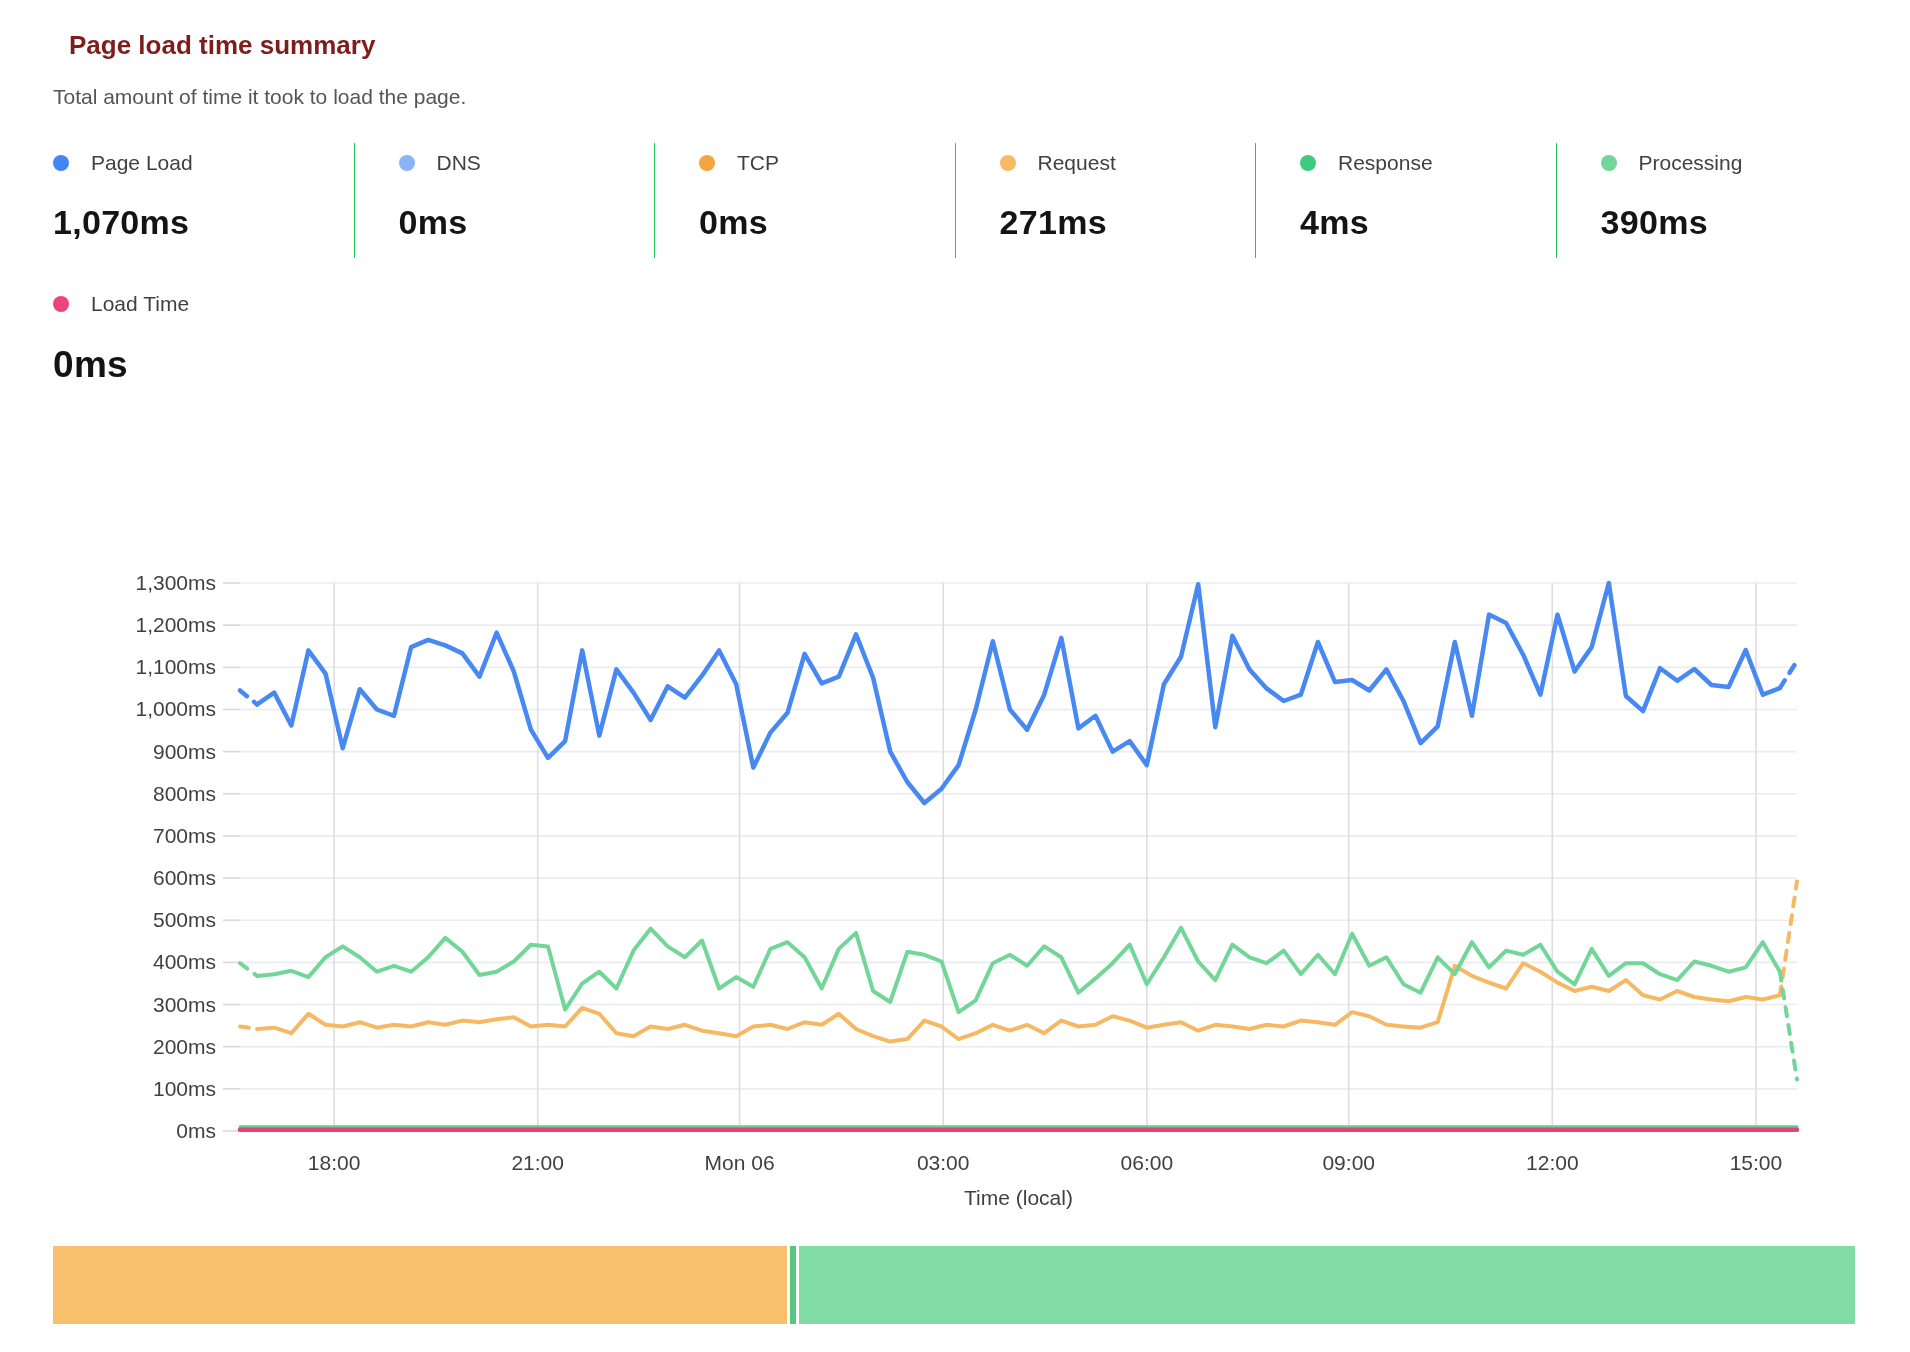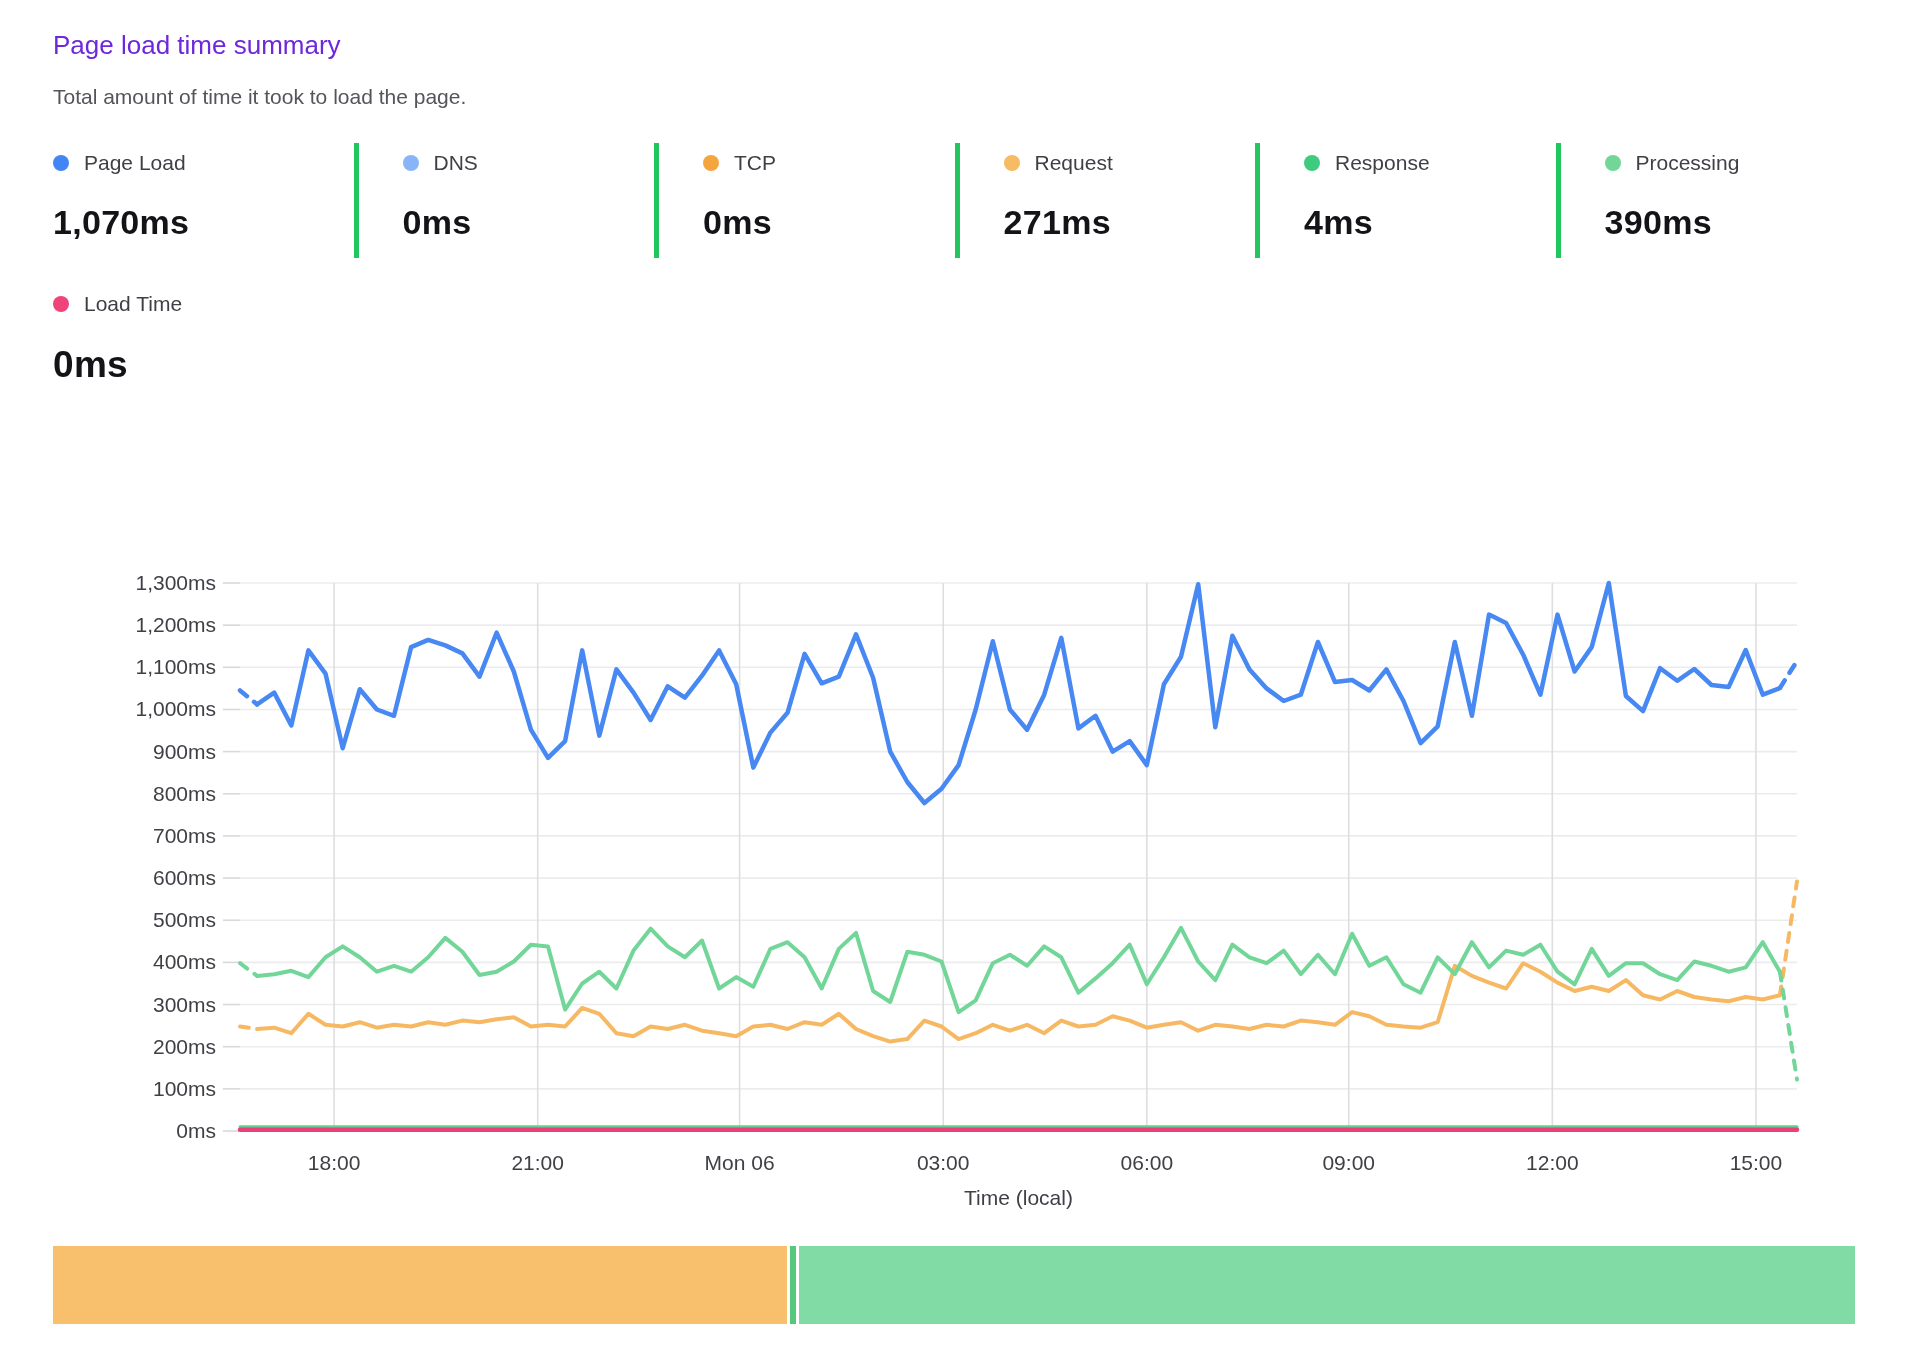--- a/index.html
+++ b/index.html
@@ -1,24 +1,24 @@
 <!DOCTYPE html>
 <html><head>
 <meta charset="utf-8">
 <style>
   html,body{margin:0;padding:0;background:#fff}
   body{width:1910px;height:1352px;overflow:hidden;box-sizing:border-box;
        font-family:"Liberation Sans",sans-serif;color:#1b1b1f}
   .content{padding:30px 54px 0 53px}
-  .page-title{font-size:26px;font-weight:400;margin:0 0 24px;color:#6d28d9}
+  .page-title{font-size:26px;font-weight:700;margin:0 16px 24px;color:#7f1d1d}
   .page-subtitle{font-size:21px;color:#54545c;margin:8px 0 34px;font-weight:400}
   .metrics{display:grid;grid-template-columns:repeat(6,1fr)}
-  .metric{padding:8px 0 16px 44px;border-left:5px solid #22c55e}
+  .metric{padding:8px 0 16px 44px;border-left:1px solid #22c55e}
   .metric.first{padding-left:0;border-left:none}
-  .metric-legend{display:flex;align-items:center;gap:15px;font-size:21px;color:#3f3f46}
+  .metric-legend{display:flex;align-items:center;gap:22px;font-size:21px;color:#3f3f46}
   .dot{width:16px;height:16px;border-radius:50%;flex:0 0 auto}
   .metric-value{font-size:34px;font-weight:700;margin-top:28px;color:#141418;letter-spacing:.3px}
   .metrics-row2{margin-top:26px}
   .metrics-row2 .metric{border:none;padding-left:0}
   .metrics-row2 .metric-value{font-size:37px}
   .chart-wrap{margin-top:56px}
   svg text{font-family:"Liberation Sans",sans-serif}
   .status-bar{display:flex;height:78px;margin-top:24px}
   .status-seg{height:100%}
   .status-seg + .status-seg{margin-left:3px}

